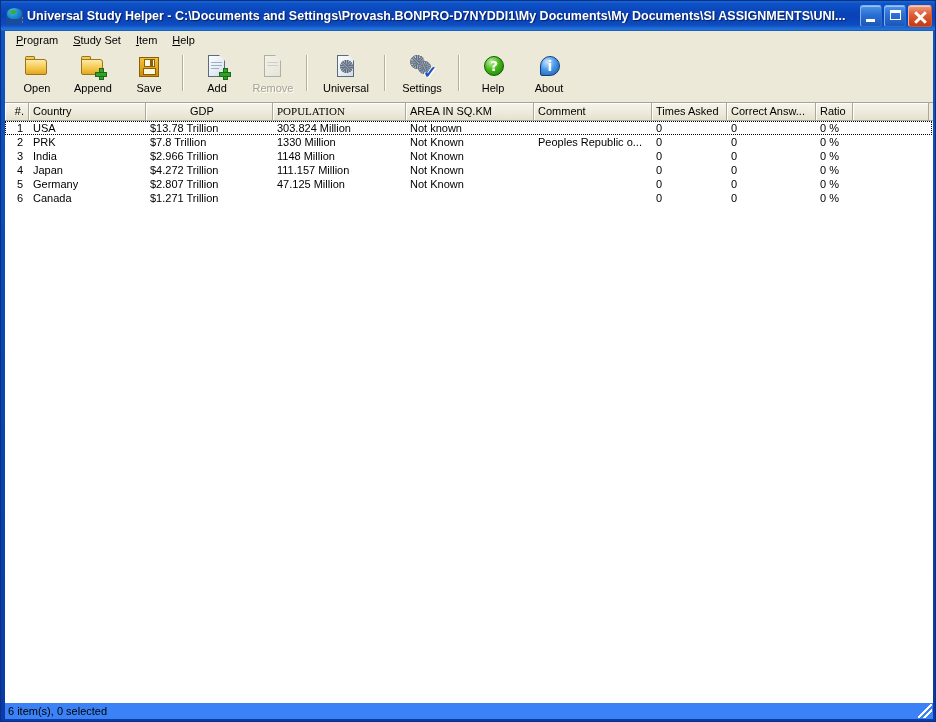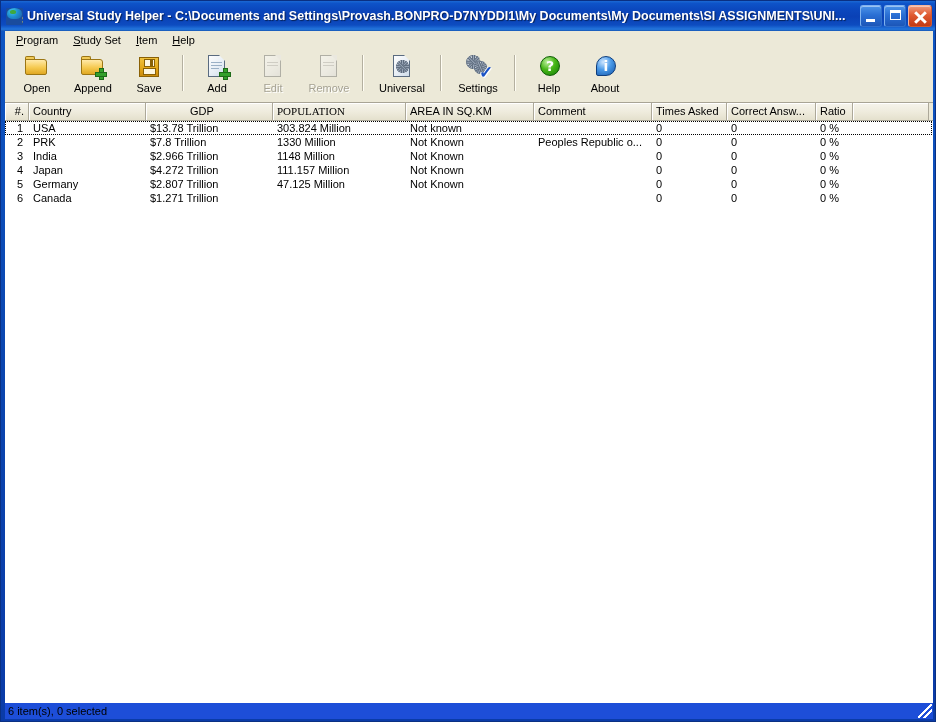--- a/index.html
+++ b/index.html
@@ -401,21 +401,21 @@
     height: 14px;
   }
   .cell.num { text-align: right; padding-right: 6px; padding-left: 2px; }
 
   
   #statusbar {
     position: absolute;
     left: 0; bottom: 0;
     width: 928px;
     height: 17px;
-    background: #1d4ed8;
+    background: #3b82f6;
     border-top: 1px solid #ffffff;
     box-sizing: border-box;
     display: flex;
     align-items: center;
   }
   #status-pane {
     font-size: 11px;
     color: #000;
     line-height: 15px;
     padding-left: 3px;
@@ -506,29 +506,20 @@
           <div class="doc">
             <div class="line" style="top:6px;width:11px;"></div>
             <div class="line" style="top:9px;width:11px;"></div>
             <div class="line" style="top:12px;width:8px;"></div>
           </div>
           <div class="plus"></div>
         </div>
         <div class="tb-lbl">Add</div>
       </div>
 
-      <div class="tb-btn disabled">
-        <div class="tb-ico">
-          <div class="doc">
-            <div class="line" style="top:6px;width:11px;"></div>
-            <div class="line" style="top:9px;width:11px;"></div>
-          </div>
-        </div>
-        <div class="tb-lbl">Edit</div>
-      </div>
 
       <div class="tb-btn disabled">
         <div class="tb-ico">
           <div class="doc">
             <div class="line" style="top:6px;width:11px;"></div>
             <div class="line" style="top:9px;width:11px;"></div>
           </div>
         </div>
         <div class="tb-lbl">Remove</div>
       </div>

